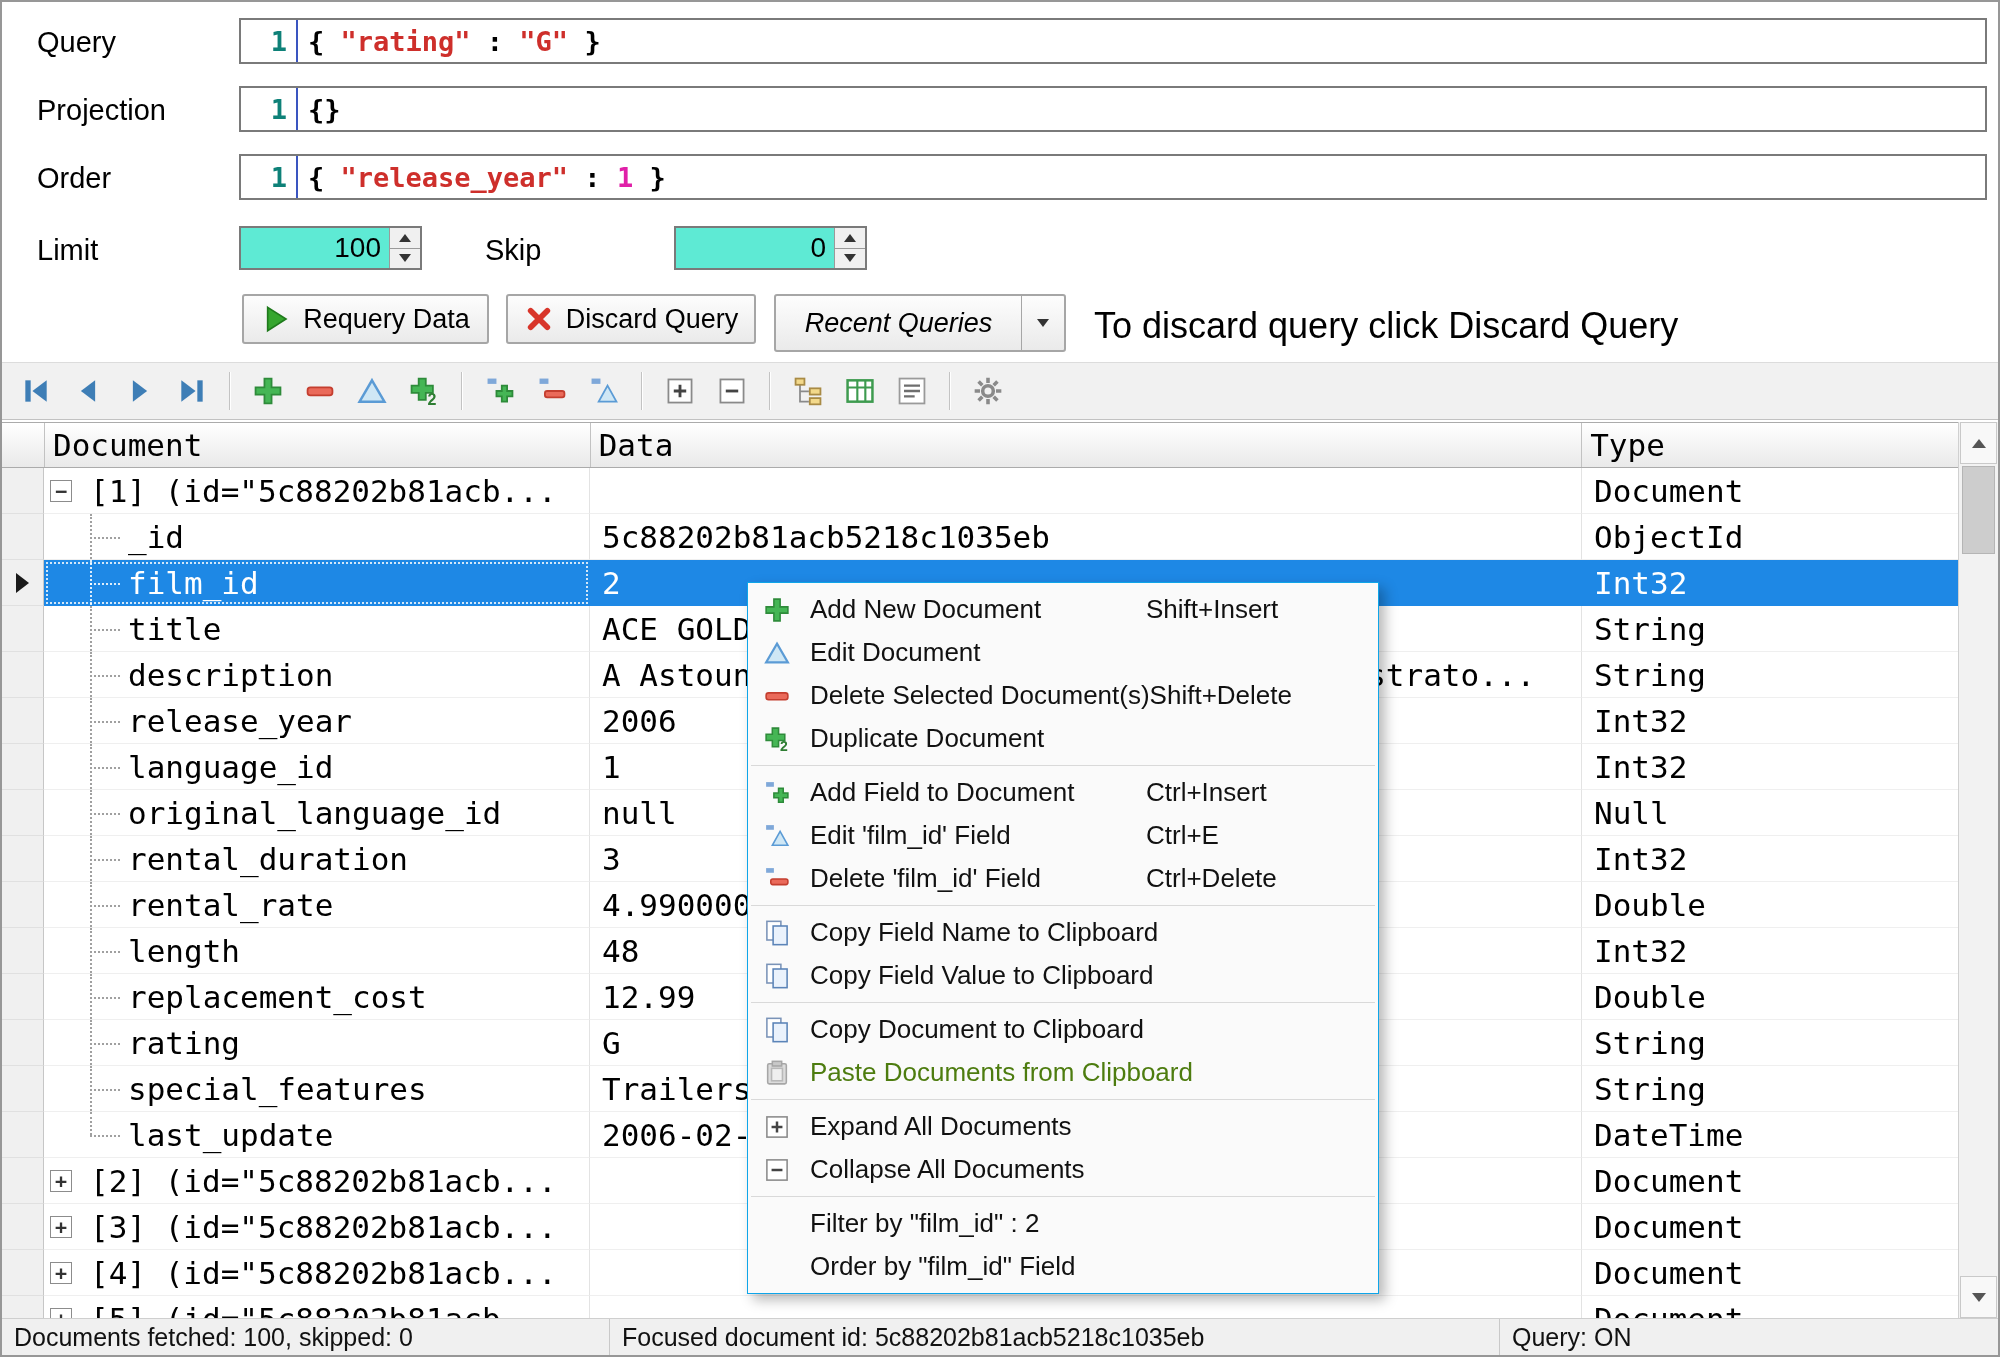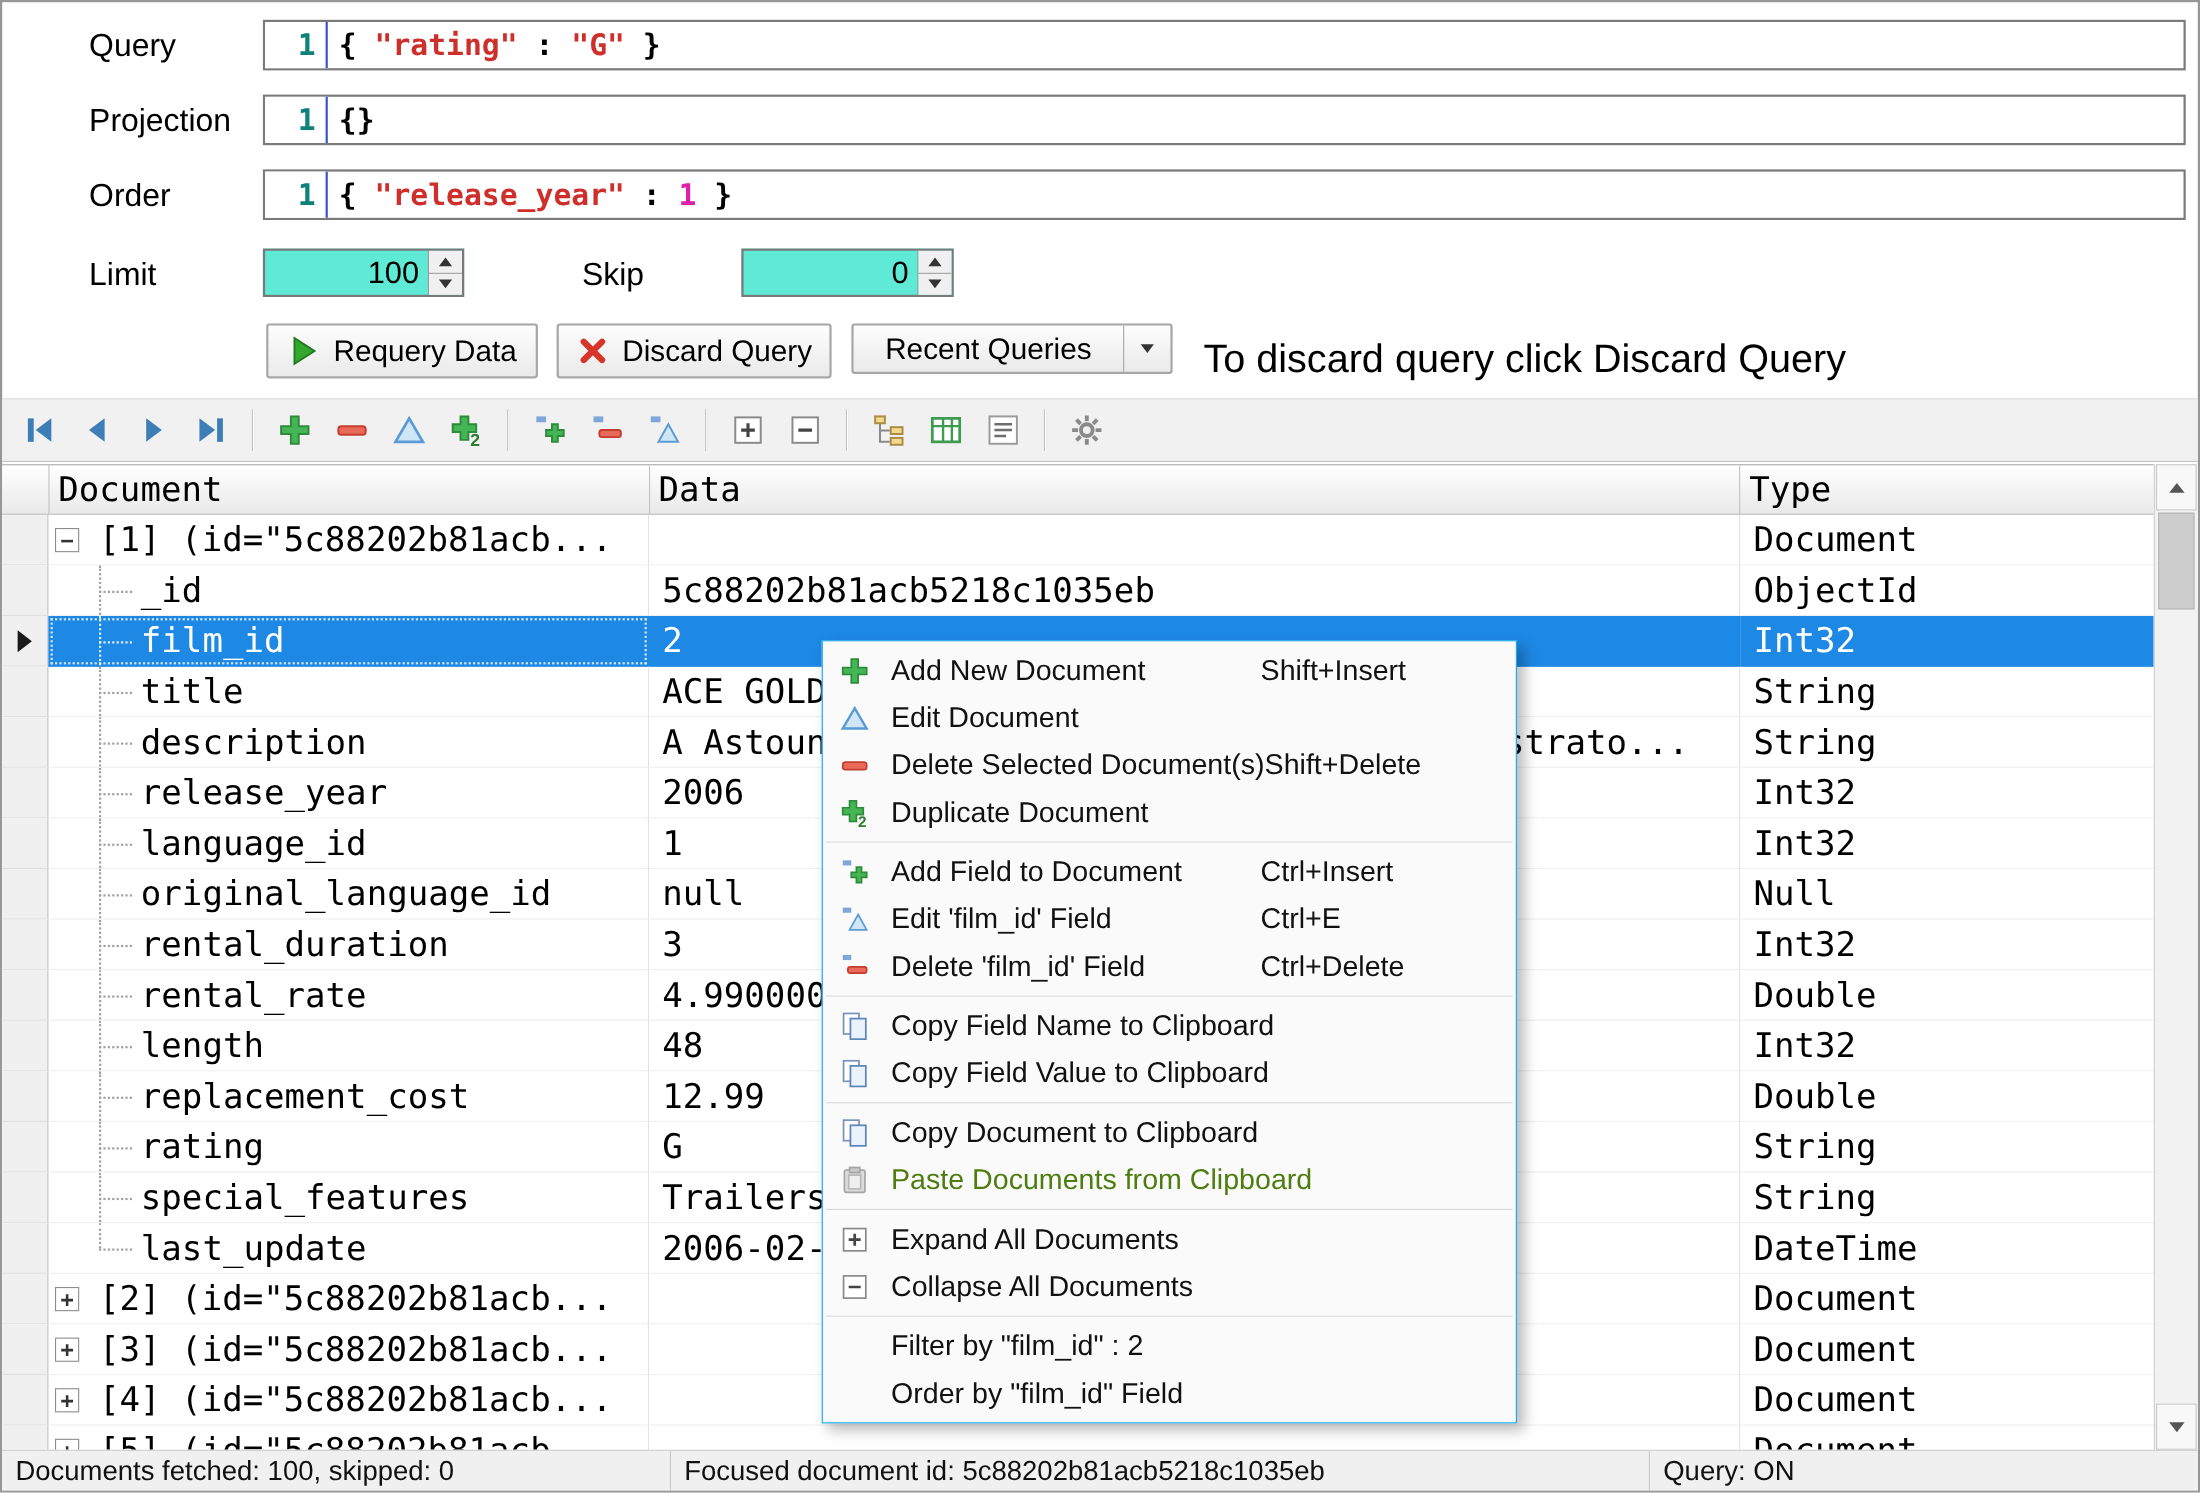--- a/index.html
+++ b/index.html
@@ -1,20 +1,20 @@
 <!DOCTYPE html>
 <html><head>
 <meta charset="utf-8">
 <style>
   html,body{margin:0;padding:0;background:#fff;}
   .app{position:relative;width:2000px;height:1357px;box-sizing:border-box;border:2px solid #979797;
        background:#fff;overflow:hidden;font-family:"Liberation Sans",sans-serif;color:#000;}
 
   
-  .form-label{position:absolute;left:35px;font-size:29px;color:#000;margin-left:44px;}
+  .form-label{position:absolute;left:35px;font-size:29px;color:#000;}
   .editor{position:absolute;left:237px;width:1748px;height:46px;box-sizing:border-box;
           border:2px solid #7A7A7A;background:#fff;display:flex;align-items:stretch;}
   .gutter{width:46px;display:flex;align-items:center;justify-content:flex-end;padding-right:9px;
           border-right:2px solid #3A55C0;color:#0E8178;
           font:bold 27px "DejaVu Sans Mono",monospace;background:#fff;}
   .code{display:flex;align-items:center;padding-left:10px;white-space:pre;
         font:bold 27px "DejaVu Sans Mono",monospace;color:#000;}
   .tok-string{color:#CE2F2B;}
   .tok-number{color:#E020A8;}
   .tok-punct{color:#000;}
@@ -25,22 +25,22 @@
   .spin-buttons{width:30px;border-left:1px solid #9A9A9A;display:flex;flex-direction:column;}
   .spin-up,.spin-down{flex:1;background:#F0F0F0;display:flex;align-items:center;justify-content:center;}
   .spin-up{border-bottom:1px solid #9A9A9A;}
   .tri-up{width:0;height:0;border-left:6px solid transparent;border-right:6px solid transparent;border-bottom:8px solid #333;}
   .tri-down{width:0;height:0;border-left:6px solid transparent;border-right:6px solid transparent;border-top:8px solid #333;}
 
   .btn{position:absolute;top:292px;height:50px;box-sizing:border-box;display:flex;align-items:center;
        justify-content:center;gap:12px;background:linear-gradient(#FDFDFD,#EAEAEA);
        border:2px solid #A6A6A6;border-radius:3px;font-size:27px;font-family:inherit;color:#000;}
   .btn-ic svg{width:30px;height:30px;display:block;}
-  .split-btn{position:absolute;top:292px;left:772px;width:292px;height:46px;box-sizing:border-box;
-       background:linear-gradient(#FDFDFD,#EAEAEA);border:2px solid #A6A6A6;border-radius:3px;display:flex;}
+  .split-btn{position:absolute;top:292px;left:772px;width:292px;height:58px;box-sizing:border-box;
+       background:linear-gradient(#FDFDFD,#EAEAEA);border:2px solid #A6A6A6;border-radius:3px;display:flex;font-style:italic;}
   .split-main{flex:1;display:flex;align-items:center;justify-content:center;font-size:27px;}
   .split-arrow{width:42px;border-left:1px solid #A6A6A6;display:flex;align-items:center;justify-content:center;}
   .hint{position:absolute;left:1092px;top:303px;font-size:36px;}
 
   
   .toolbar{position:absolute;left:0;top:360px;width:100%;height:58px;box-sizing:border-box;background:#F1F1F1;
            border-top:1px solid #DCDCDC;border-bottom:1px solid #C2C2C2;display:flex;align-items:center;
            padding-left:10px;gap:4px;}
   .tb-btn{width:48px;height:46px;display:flex;align-items:center;justify-content:center;border-radius:3px;}
   .tb-btn svg{width:32px;height:32px;display:block;}

